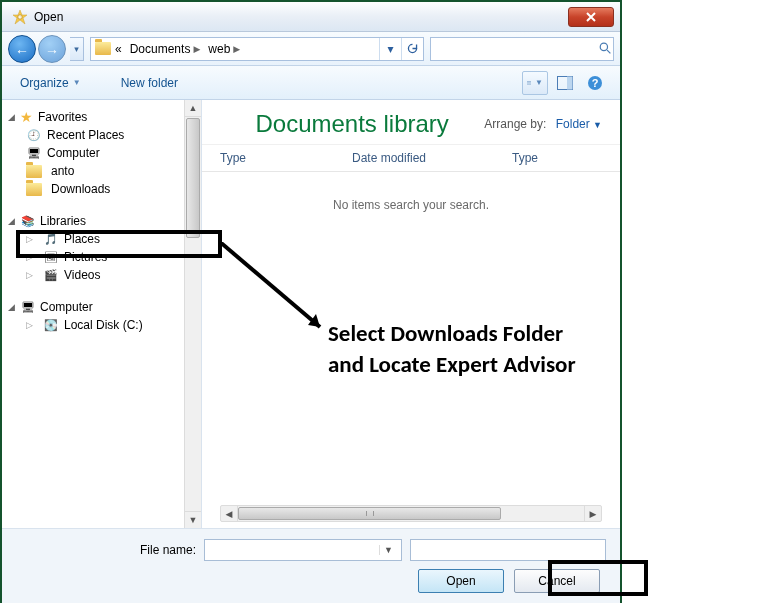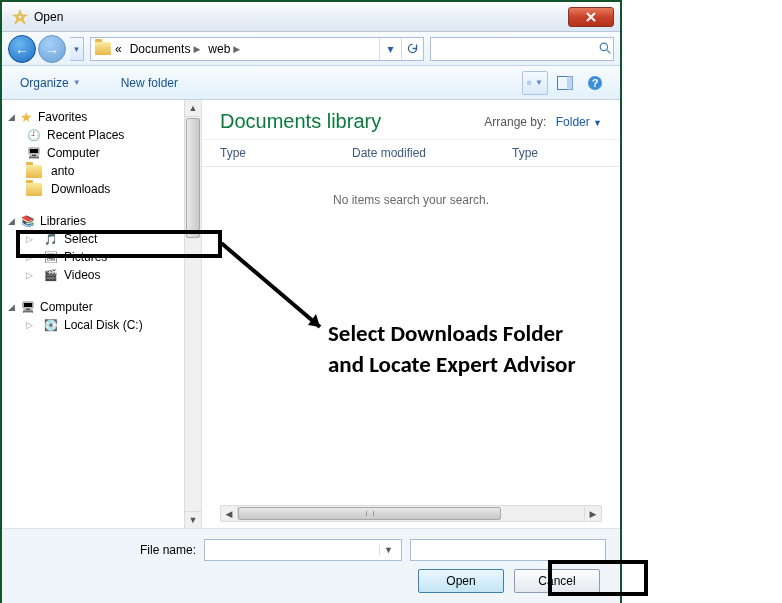--- a/index.html
+++ b/index.html
@@ -39,21 +39,21 @@
 .tree-group { margin-bottom: 14px; }
 .tree-head { display: flex; align-items: center; padding: 2px 0; cursor: pointer; }
 .tree-toggle { width: 12px; font-size: 9px; color: #666; }
 .tree-label { display: flex; align-items: center; gap: 4px; }
 .tree-item { display: flex; align-items: center; padding: 2px 0 2px 18px; cursor: pointer; gap: 5px; }
 .star-icon { width:14px; height:14px; display:inline-block; color:#f3b83e; font-size:14px; line-height:14px; }
 .mini-icon { width:16px; height:14px; display:inline-flex; align-items:center; justify-content:center; font-size:11px; }
 .highlight-box { border: 4px solid #000; position: absolute; pointer-events: none; }
 .main { flex: 1; display: flex; flex-direction: column; position: relative; }
 .lib-header { padding: 10px 18px 6px; display: flex; align-items: center; }
-.lib-title { color: #0a7a3c; font-size: 20px; flex: 1; }
+.lib-title { color: #0a7a3c; font-size: 24px; flex: 1; text-align: center; }
 .arrange { font-size: 12px; color: #555; }
 .arrange-val { color: #1a5ca8; cursor: pointer; margin-left: 6px; }
 .col-headers { display: flex; padding: 6px 18px; border-bottom: 1px solid #e6e6e6; border-top: 1px solid #f0f0f0; font-size: 12px; color: #3a5a82; }
 .col { cursor: pointer; }
 .col.name { flex: 1; }
 .col.date { width: 160px; }
 .col.type { width: 90px; }
 .empty-msg { text-align: center; padding: 26px 0; font-size: 12px; color: #6a6a6a; }
 .annotation { position: absolute; font-family: Calibri, sans-serif; font-weight: bold; font-size: 23px; color: #000; pointer-events: none; line-height: 1.35; }
 .hscroll { height:17px; margin: 0 18px 6px; background:#f0f0f0; border:1px solid #dcdcdc; position:relative; border-radius:2px; }
@@ -199,21 +199,21 @@
         <div class="tree-head">
           <span class="tree-toggle">◢</span>
           <span class="tree-label">
               <span class="mini-icon">📚</span>
               <span>Libraries</span>
             </span>
         </div>
         <div class="tree-item">
             <span class="tree-toggle" style="font-size:9px;color:#999">▷</span>
             <span class="mini-icon">🎵</span>
-            <span>Select</span>
+            <span>Places</span>
           </div>
         <div class="tree-item">
             <span class="tree-toggle" style="font-size:9px;color:#999">▷</span>
             <span class="mini-icon">🖼</span>
             <span>Pictures</span>
           </div>
         <div class="tree-item">
             <span class="tree-toggle" style="font-size:9px;color:#999">▷</span>
             <span class="mini-icon">🎬</span>
             <span>Videos</span>

